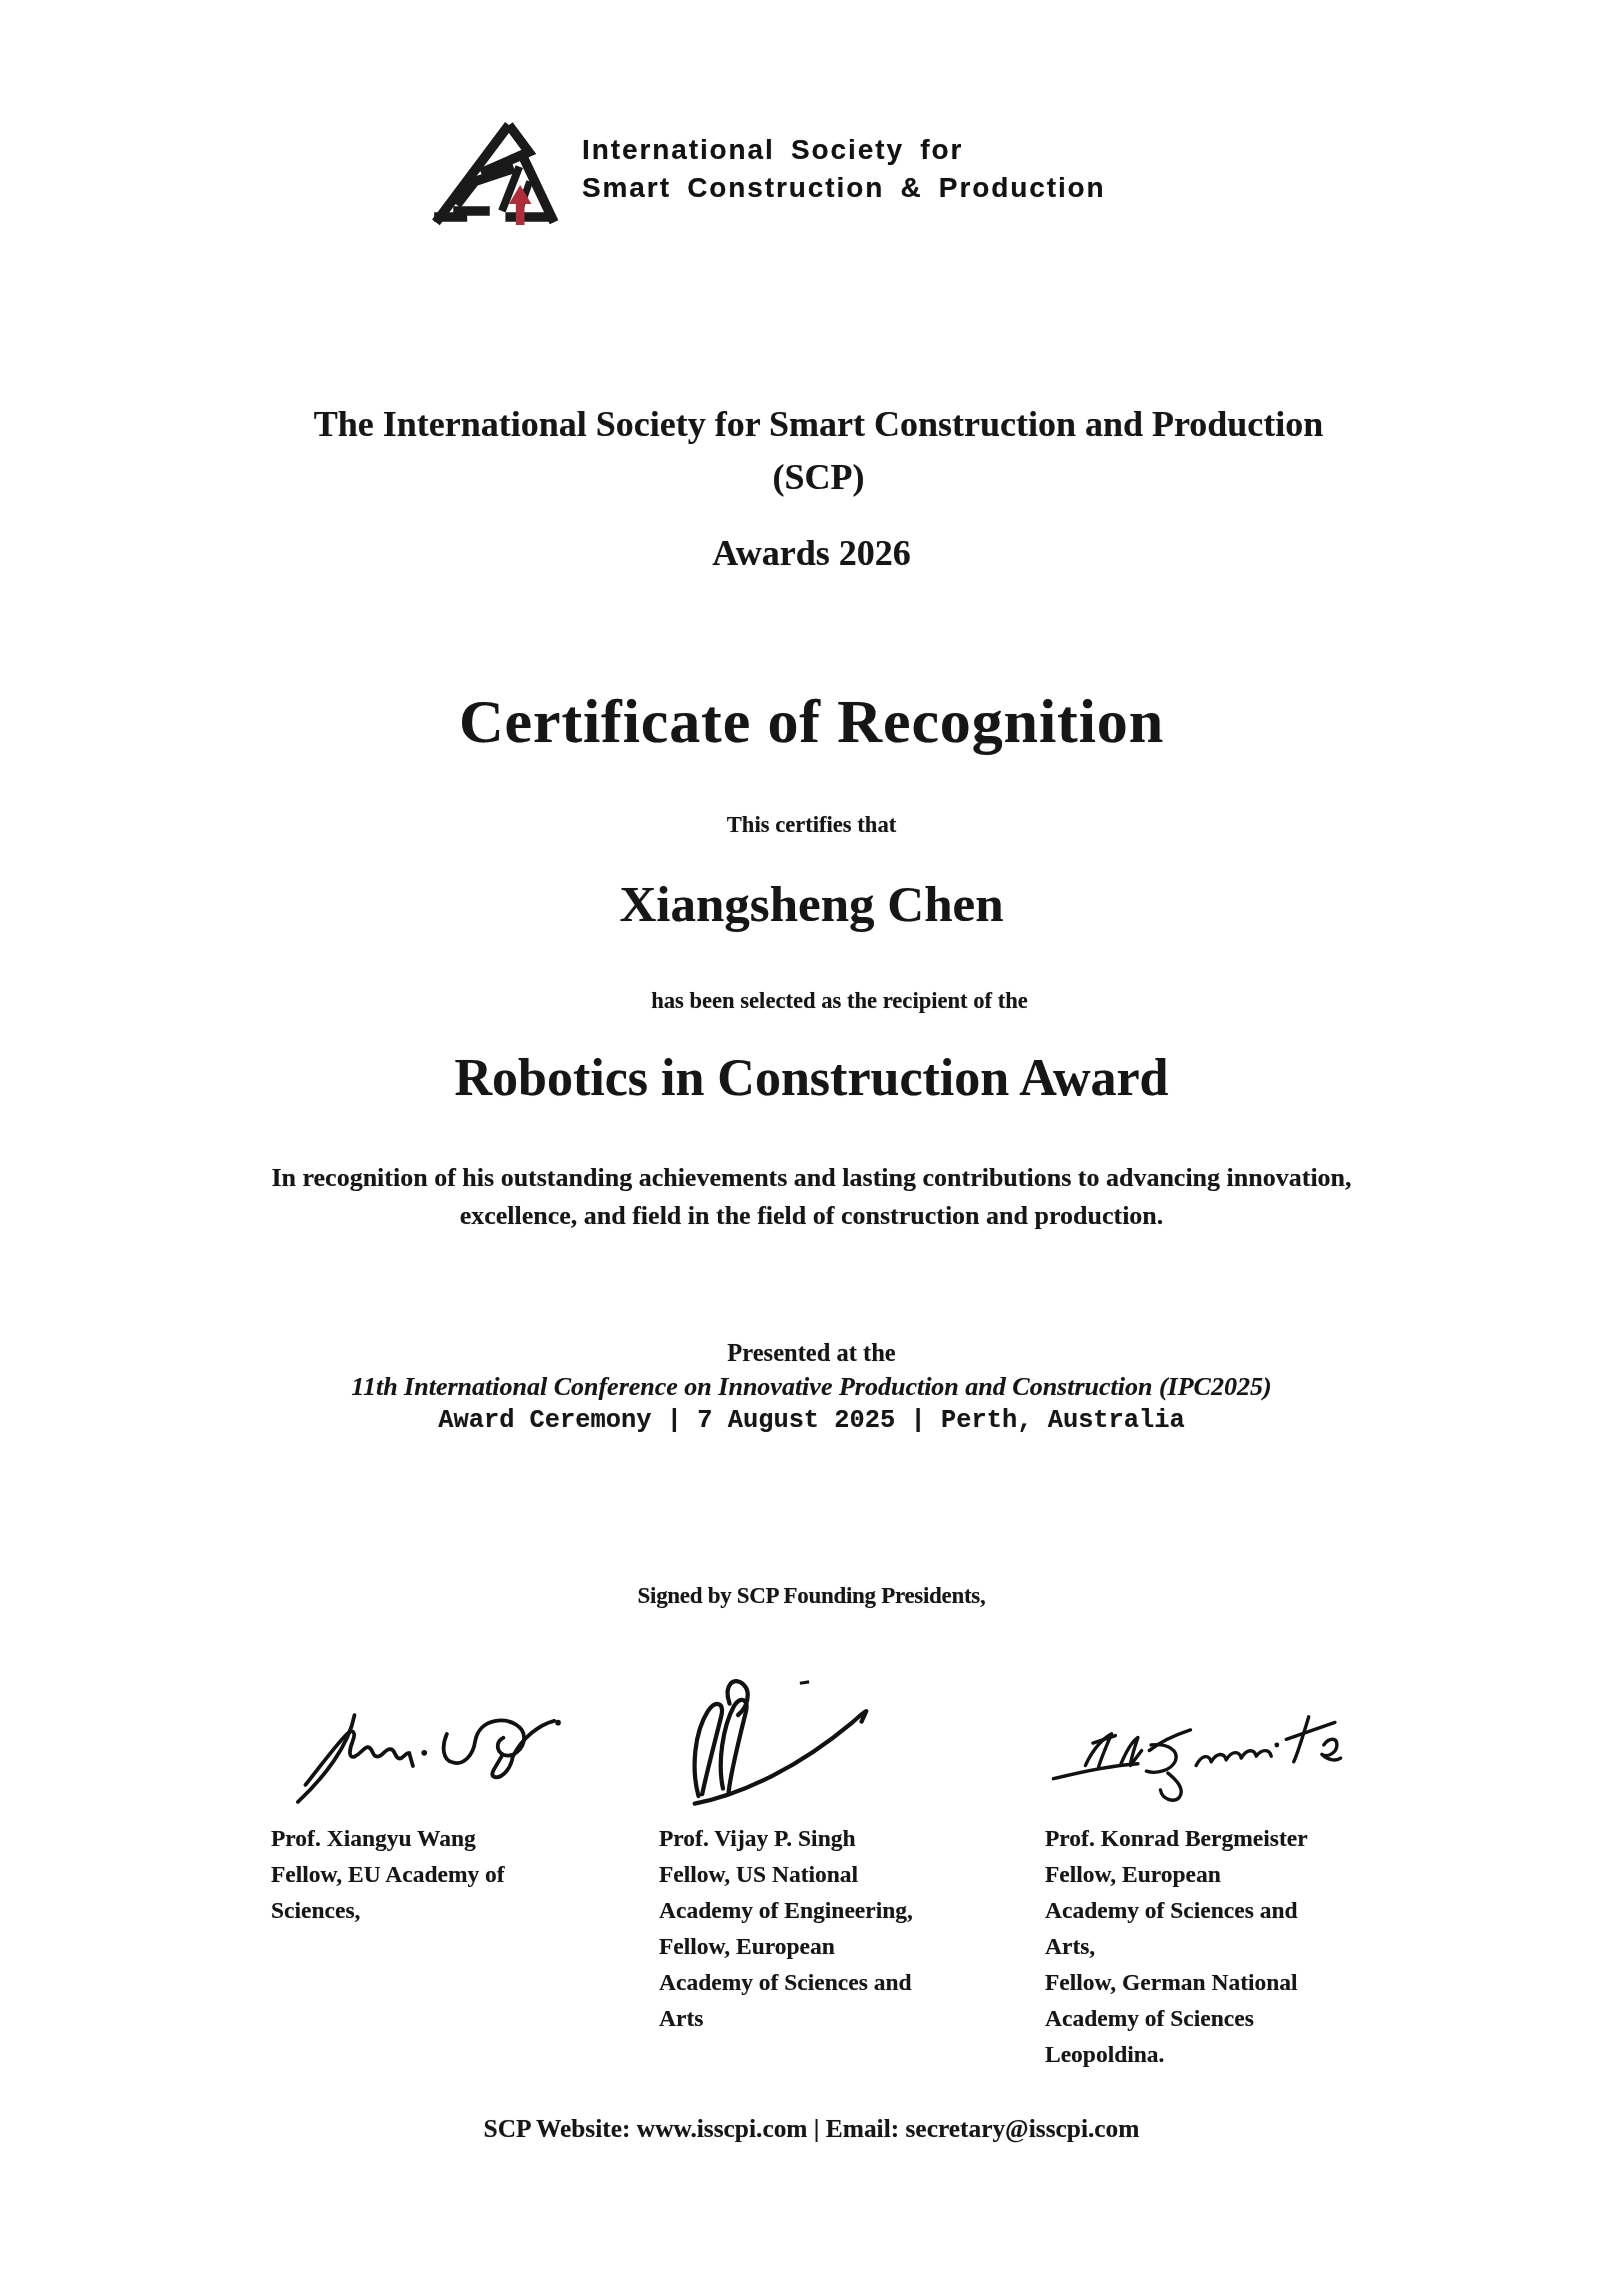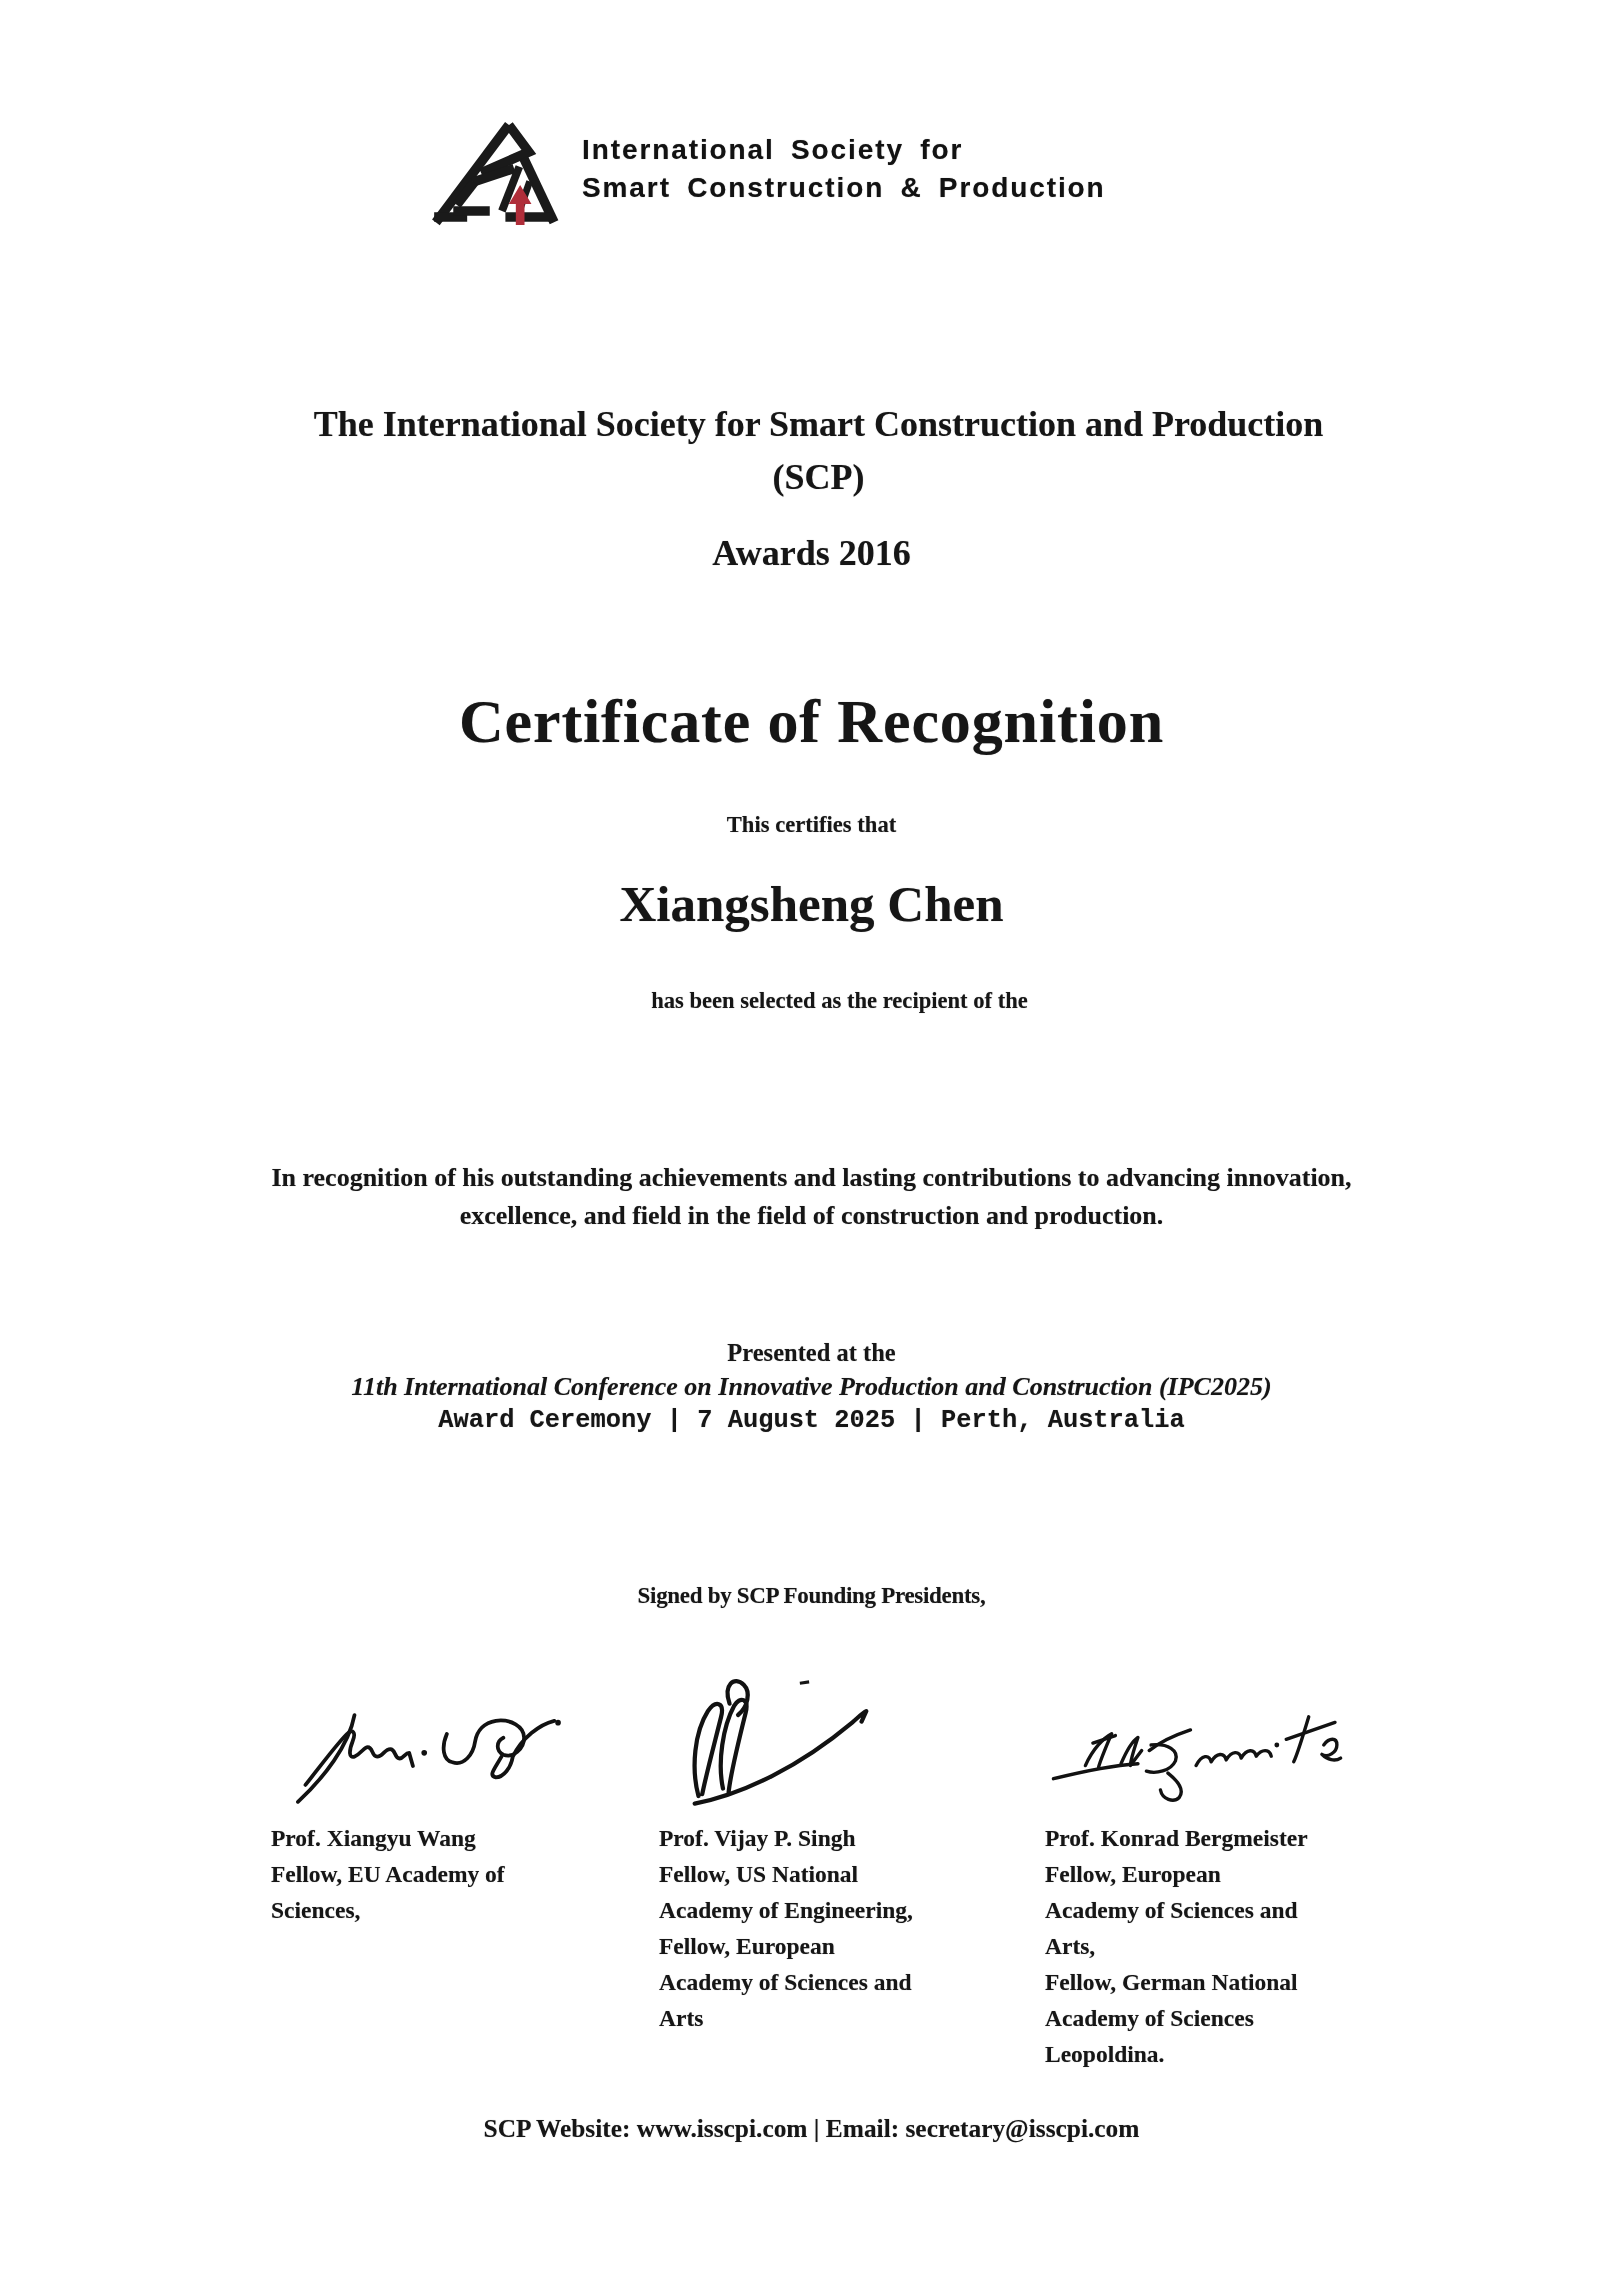--- a/index.html
+++ b/index.html
@@ -72,26 +72,27 @@
   </svg>
   <div class="abs logo-text">
     <div>International Society for</div>
     <div>Smart Construction &amp; Production</div>
   </div>
 
   <div class="abs c ink society">
     <div>The International Society for Smart Construction and Production</div>
     <div>(SCP)</div>
   </div>
-  <div class="abs c ink awards">Awards 2016</div>
+  <div class="abs c ink awards">Awards 2026</div>
 
   <div class="abs c ink cert-title">Certificate of Recognition</div>
   <div class="abs c ink certifies">This certifies that</div>
   <div class="abs c ink recipient">Xiangsheng Chen</div>
   <div class="abs c ink selected">has been selected as the recipient of the</div>
+  <div class="abs c ink award-name">Robotics in Construction Award</div>
   <div class="abs c ink recognition">
     <div>In recognition of his outstanding achievements and lasting contributions to advancing innovation,</div>
     <div>excellence, and field in the field of construction and production.</div>
   </div>
 
   <div class="abs c ink presented">
     <div>Presented at the</div>
     <div class="conf">11th International Conference on Innovative Production and Construction (IPC2025)</div>
     <div class="cer">Award Ceremony | 7 August 2025 | Perth, Australia</div>
   </div>

